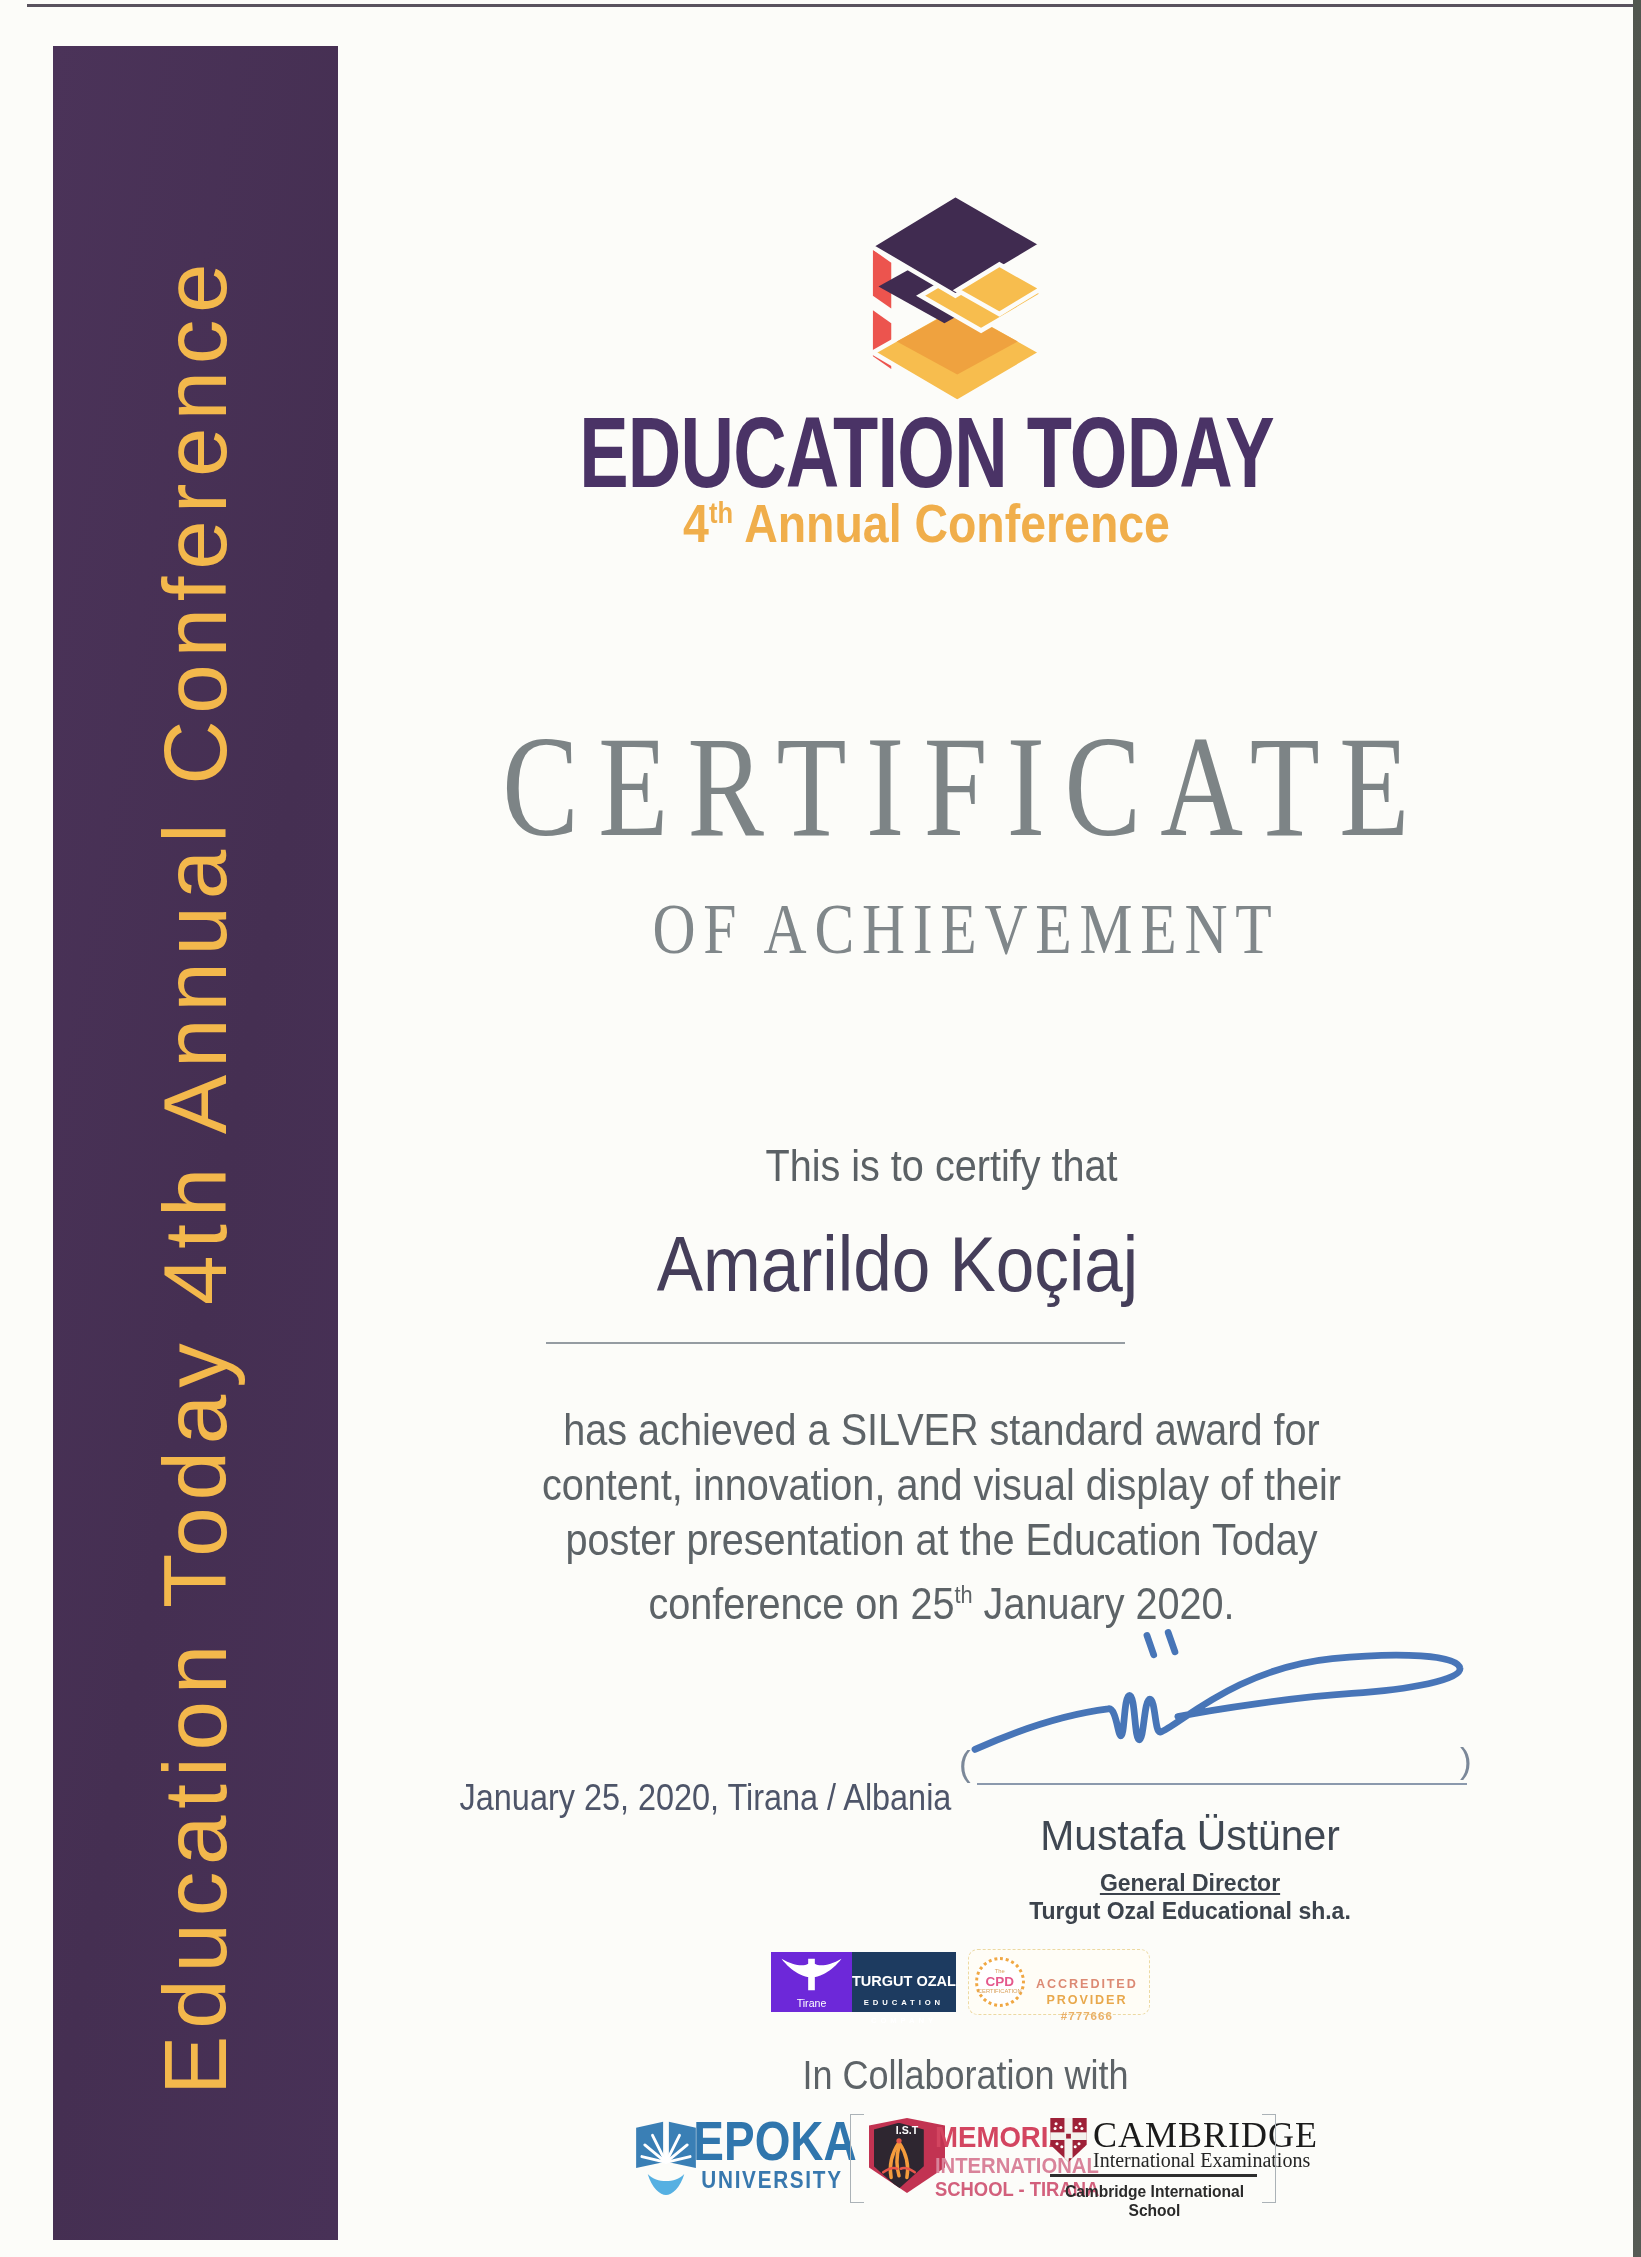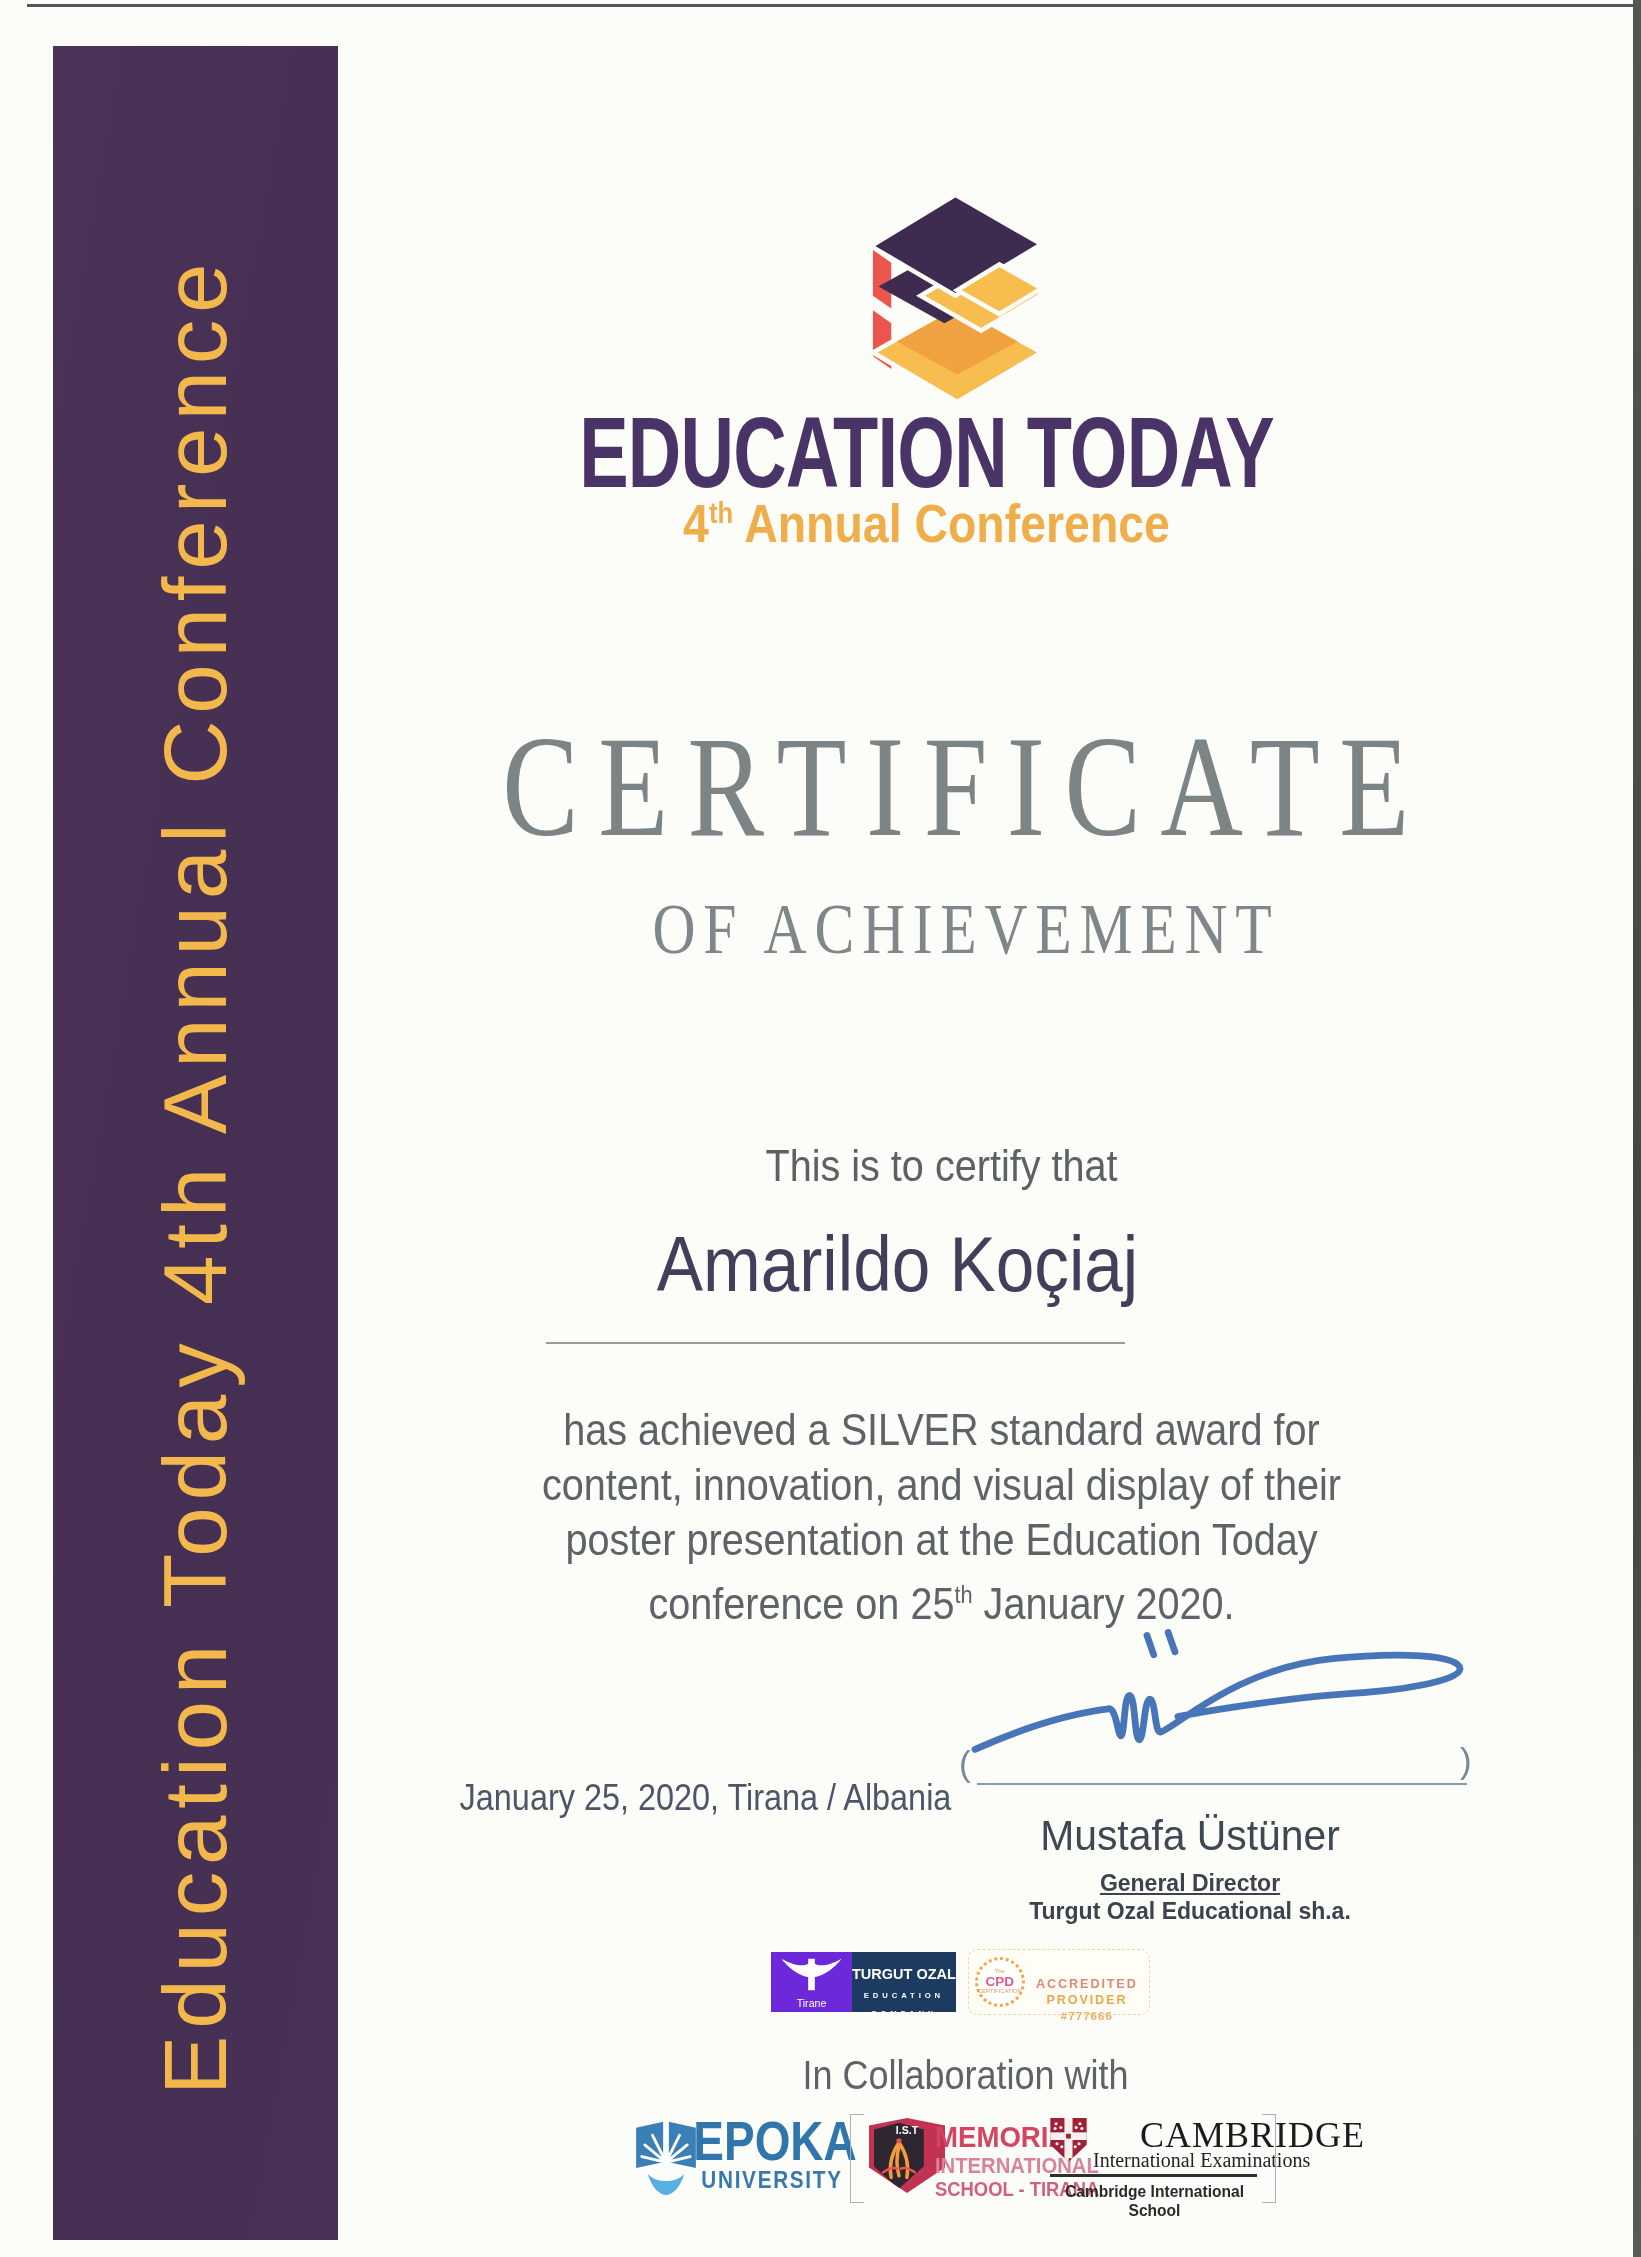--- a/index.html
+++ b/index.html
@@ -49,21 +49,21 @@
   .sig-name{position:absolute;left:917px;top:1811px;width:546px;text-align:center;
            font-size:43px;color:#3f4752;transform:scaleX(0.95);}
   .sig-role{position:absolute;left:917px;top:1870px;width:546px;text-align:center;
            font-size:23px;font-weight:bold;color:#3c434c;text-decoration:underline;}
   .sig-org{position:absolute;left:917px;top:1898px;width:546px;text-align:center;
            font-size:23px;font-weight:bold;color:#3c434c;}
   
   .turgut-badge{position:absolute;left:771px;top:1952px;width:159px;height:60px;display:flex;}
   .tb-red{width:82px;background:#6d28d9;position:relative;}
   .tb-city{position:absolute;bottom:2.9px;width:100%;text-align:center;color:#fff;font-size:10.6px;}
-  .tb-navy{flex:1;background:#1d3b60;color:#fff;padding-top:14px;text-align:center;}
+  .tb-navy{flex:1;background:#1d3b60;color:#fff;padding-top:21px;text-align:center;}
   .tb-name{font-size:14.5px;font-weight:bold;letter-spacing:0px;white-space:nowrap;}
   .tb-sub{font-size:7.7px;font-weight:bold;letter-spacing:3.9px;margin-top:9px;white-space:nowrap;}
   
   .cpd-badge{position:absolute;left:968px;top:1949px;width:180px;height:64px;
            border:1.9px dashed #ecd9a2;border-radius:9.7px;background:#fffdf6;
            display:flex;align-items:center;}
   .cpd-circle{width:44px;height:44px;margin-left:5.8px;border-radius:50%;
            border:3.9px dotted #f0a843;background:#fff;color:#e4588c;
            display:flex;flex-direction:column;align-items:center;justify-content:center;}
   .cpd-circle .sm{font-size:5.8px;color:#d9a05a;line-height:1;}
@@ -91,21 +91,21 @@
   .mem-ist{position:absolute;top:5.8px;width:100%;text-align:center;color:#fff;font-size:10.6px;
            font-weight:bold;z-index:2;}
   .mem-phoenix{position:absolute;left:5.8px;top:13.5px;width:48px;height:56px;}
   .mem-l1{position:absolute;left:935px;top:2120px;font-size:30px;font-weight:bold;color:#d34560;
            transform:scaleX(0.92);transform-origin:left;}
   .mem-l2{position:absolute;left:935px;top:2153px;font-size:22px;font-weight:bold;color:#d9839a;
            transform:scaleX(0.92);transform-origin:left;}
   .mem-l3{position:absolute;left:935px;top:2178px;font-size:20px;font-weight:bold;color:#d2607c;
            transform:scaleX(0.92);transform-origin:left;}
   .cam-shield{position:absolute;left:1050px;top:2118px;width:37px;height:44px;}
-  .cam-l1{position:absolute;left:1140px;top:2114px;font-family:"Liberation Serif",serif;
+  .cam-l1{position:absolute;left:1093px;top:2114px;font-family:"Liberation Serif",serif;
            font-size:36px;color:#1b1b1b;letter-spacing:1px;}
   .cam-l2{position:absolute;left:1093px;top:2149px;font-family:"Liberation Serif",serif;
            font-size:20px;color:#242424;}
   .cam-rule{position:absolute;left:1050px;top:2174px;width:207px;height:2.9px;background:#2e2e2e;}
   .cam-l3{position:absolute;left:1052px;top:2182px;width:205px;text-align:center;
            font-size:16.4px;font-weight:bold;color:#2a2a2a;transform:scaleX(0.95);}
 </style>
 </head>
 <body>
 

